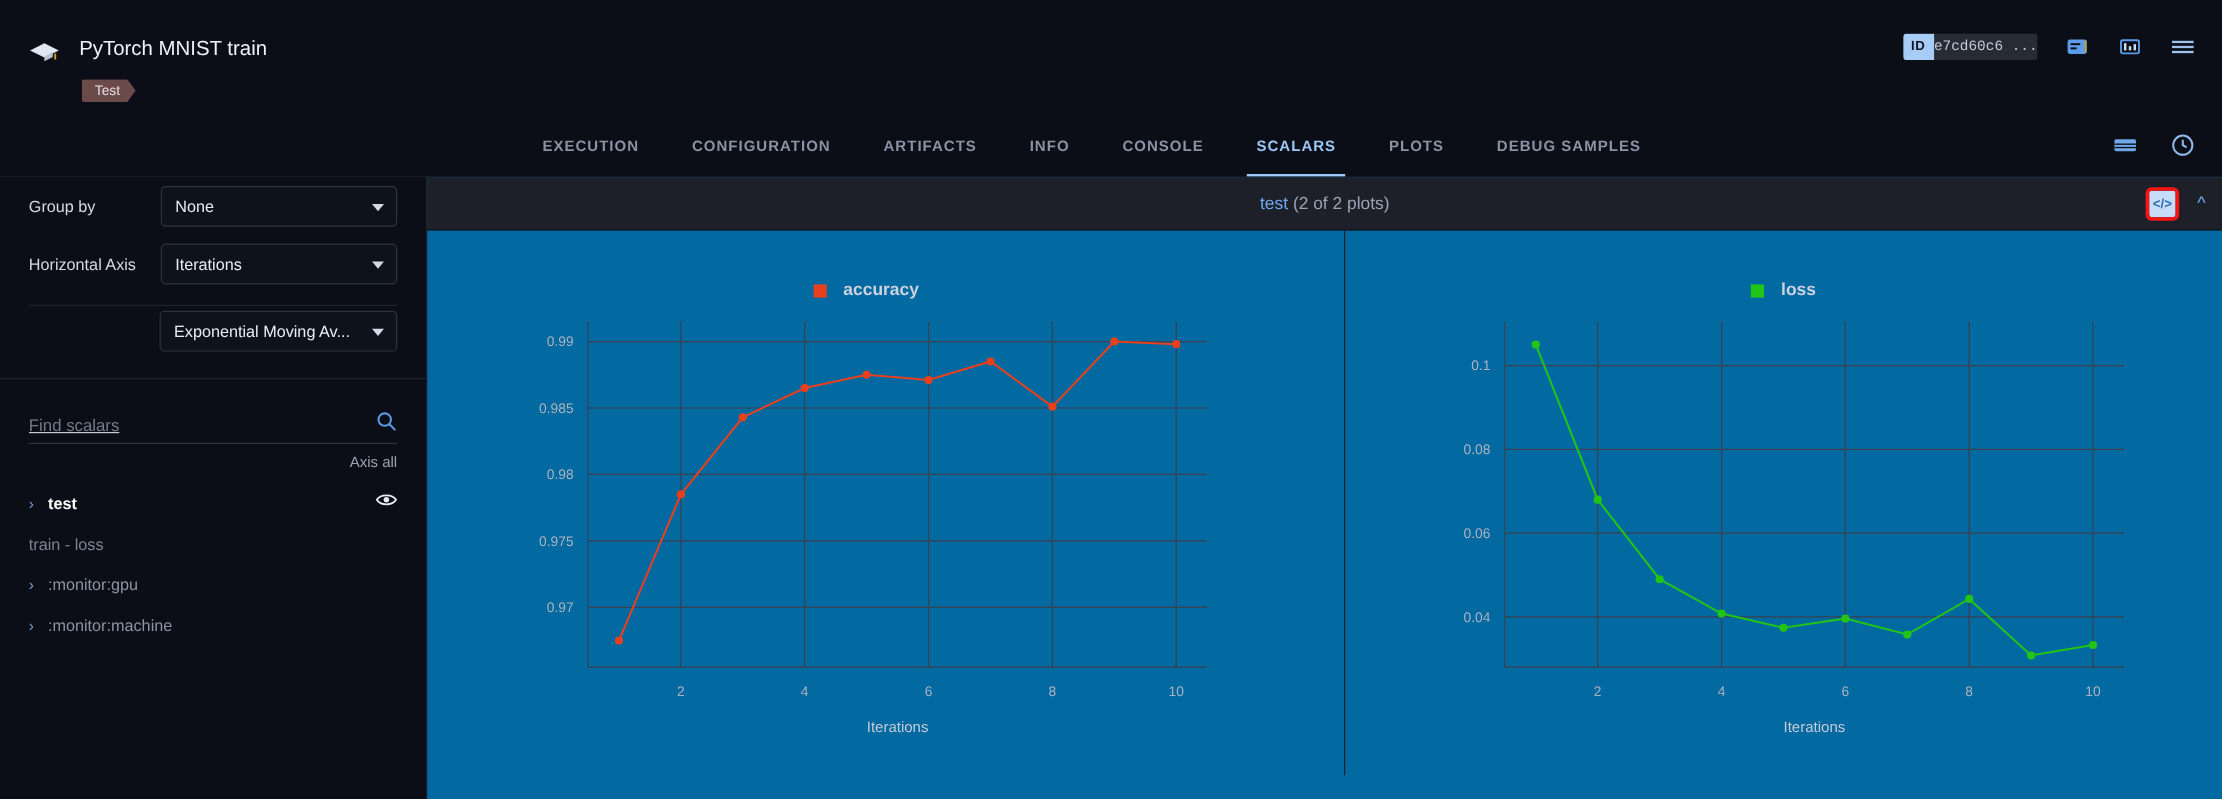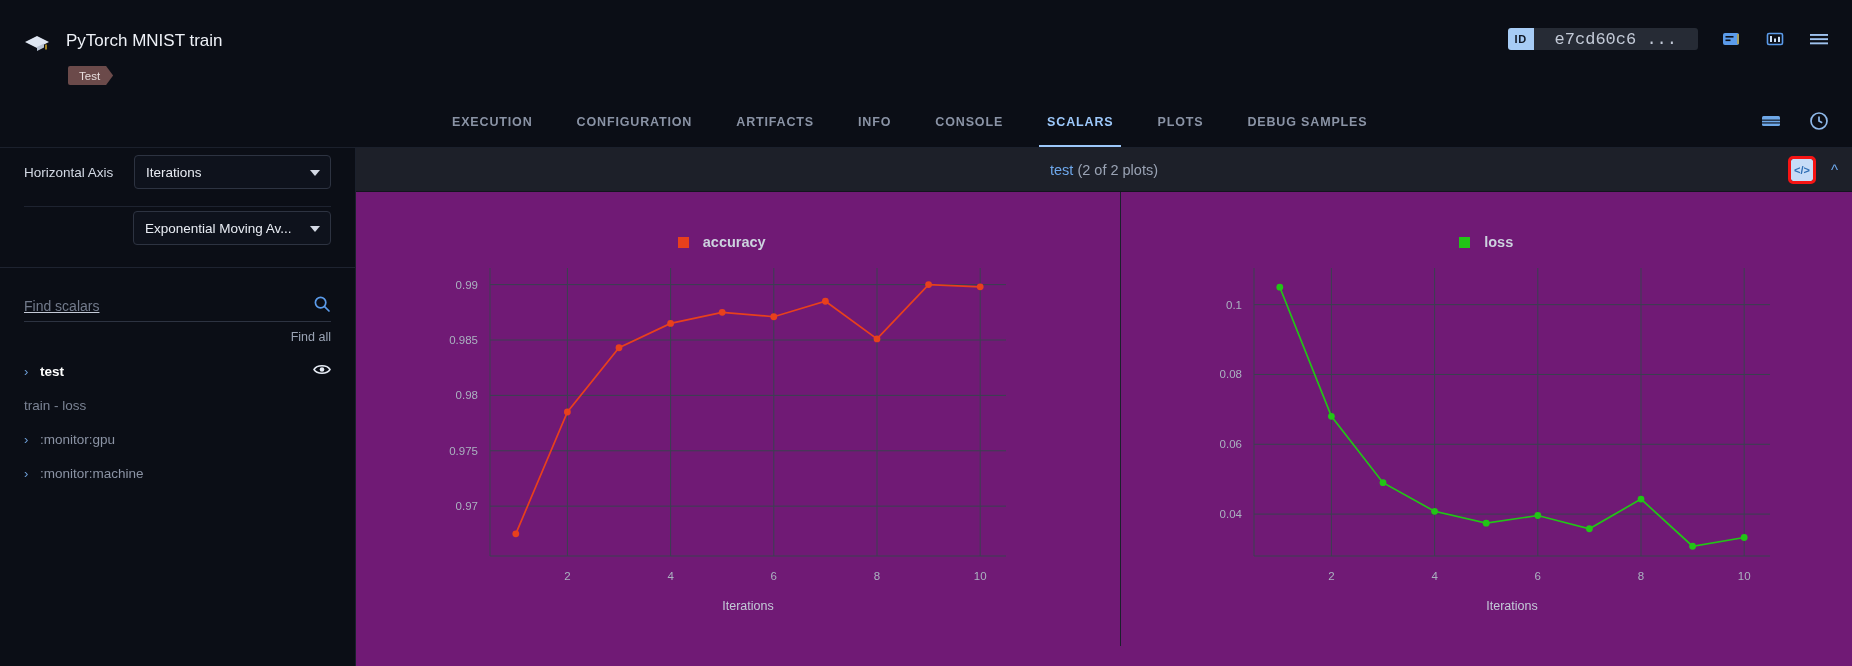--- a/index.html
+++ b/index.html
@@ -39,22 +39,22 @@
     font-size: 11.5px; border-radius: 2px;
     clip-path: polygon(0 0, calc(100% - 7px) 0, 100% 50%, calc(100% - 7px) 100%, 0 100%);
   }
   .hdr-right { position: absolute; right: 22px; top: 28px; display: flex; align-items: center; gap: 22px; }
   .id-chip { display: flex; align-items: center; height: 22px; border-radius: 3px; overflow: hidden; }
   .id-chip .id-key {
     background: #a7ccf5; color: #0e1624; font-size: 11px; font-weight: bold;
     padding: 0 7px; height: 22px; display: flex; align-items: center; letter-spacing: .5px;
   }
   .id-chip .id-val {
-    background: #262b35; color: #c3cad7; font-size: 17px;
-    padding: 0 21px; height: 22px; display: flex; align-items: center;
+    background: #262b35; color: #c3cad7; font-size: 12px;
+    padding: 0 0; height: 22px; display: flex; align-items: center;
     font-family: "Liberation Mono", monospace;
   }
   .hdr-icon { width: 22px; height: 22px; display: flex; align-items: center; justify-content: center; cursor: pointer; }
 
   
   .tabs {
     position: absolute; top: 96px; left: 0; right: 0; height: 52px;
     background: #0b0e16; display: flex; align-items: stretch;
     border-bottom: 1px solid #1b202c;
   }
@@ -122,21 +122,21 @@
     display: flex; align-items: center; height: 34px; cursor: pointer;
   }
   .tree-chev { width: 16px; flex: none; color: #6e9fd8; font-size: 13px; }
   .tree-label { font-size: 13.5px; color: #8b93a4; }
   .tree-item.active .tree-label { color: #ffffff; font-weight: bold; }
   .tree-item.plain { padding-left: 0; }
   .tree-item.plain .tree-label { color: #7b8394; }
   .eye { margin-left: auto; }
 
   
-  .main { position: absolute; top: 148px; left: 356px; right: 0; bottom: 0; background: #701a75; }
+  .main { position: absolute; top: 148px; left: 356px; right: 0; bottom: 0; background: #0369a1; }
   .plot-header {
     height: 44px; background: #1d2029; display: flex; align-items: center;
     position: relative; border-bottom: 1px solid #12151d;
   }
   .plot-header-title {
     position: absolute; left: 50%; transform: translateX(-50%);
     font-size: 14.5px; white-space: nowrap;
   }
   .pht-name { color: #6ea8ec; }
   .pht-count { color: #9aa3b4; }
@@ -256,20 +256,27 @@
         <svg width="22" height="22" viewBox="0 0 22 22">
           <circle cx="11" cy="11" r="8" fill="none" stroke="#8fb9ea" stroke-width="1.7"></circle>
           <path d="M11 6.5 L11 11 L14.2 12.8" stroke="#8fb9ea" stroke-width="1.7" fill="none"></path>
         </svg>
       </span>
     </div>
   </div>
 
   <div class="left-panel">
 
+    <div class="ctrl-row">
+      <span class="ctrl-label">Group by</span>
+      <div class="select">
+        <span>None</span>
+        <span class="caret"></span>
+      </div>
+    </div>
 
     <div class="ctrl-row">
       <span class="ctrl-label">Horizontal Axis</span>
       <div class="select">
         <span>Iterations</span>
         <span class="caret"></span>
       </div>
     </div>
 
     <div class="divider"></div>
@@ -289,21 +296,21 @@
         <input type="text" placeholder="Find scalars" style="">
         <span>
           <svg width="18" height="18" viewBox="0 0 18 18">
             <circle cx="7.6" cy="7.6" r="5.2" fill="none" stroke="#5b9bea" stroke-width="1.7"></circle>
             <path d="M11.6 11.6 L16 16" stroke="#5b9bea" stroke-width="1.7" stroke-linecap="round"></path>
           </svg>
         </span>
       </div>
     </div>
 
-    <div class="hide-all">Find all</div>
+    <div class="hide-all">Axis all</div>
 
     <div class="tree">
       <div class="tree-item active">
         <span class="tree-chev">›</span>
         <span class="tree-label">test</span>
         <span class="eye">
           <svg width="18" height="13" viewBox="0 0 18 13">
             <path d="M1 6.5 C4 1.5 14 1.5 17 6.5 C14 11.5 4 11.5 1 6.5 Z" fill="none" stroke="#e6ebf4" stroke-width="1.5"></path>
             <circle cx="9" cy="6.5" r="2.3" fill="#e6ebf4"></circle>
           </svg>

